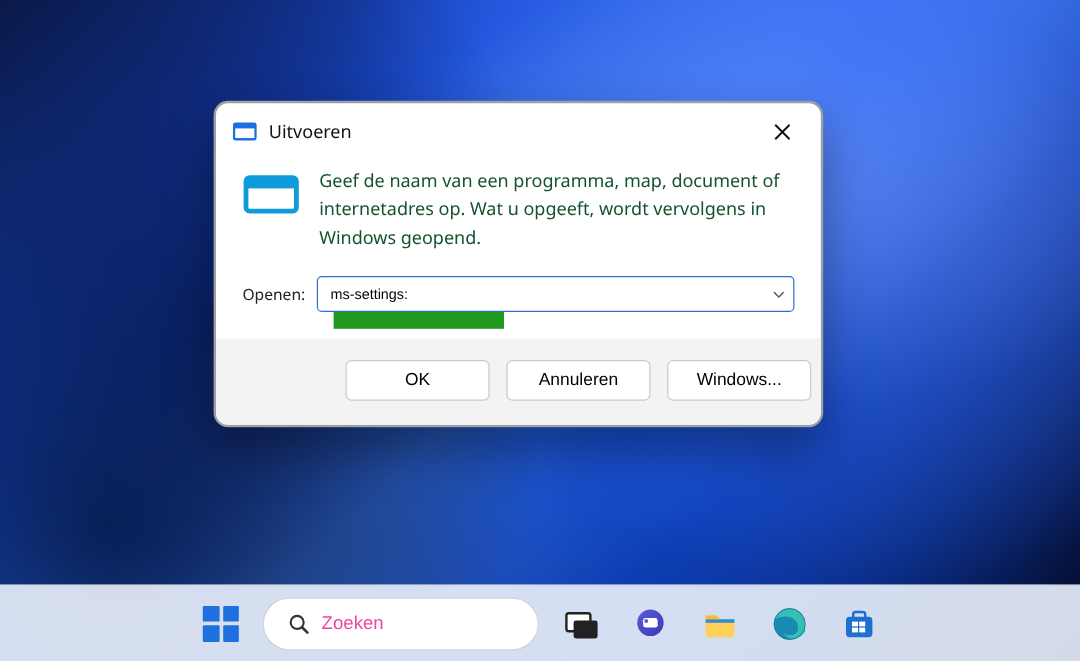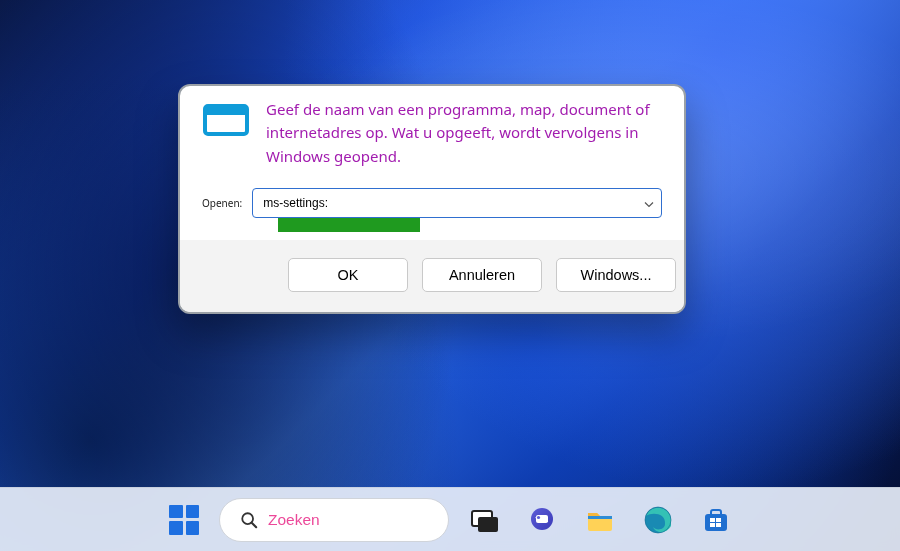--- a/index.html
+++ b/index.html
@@ -47,27 +47,27 @@
     width: 36px; height: 28px;
     display:flex; align-items:center; justify-content:center;
     font-size: 18px; border:none; background:transparent; cursor:pointer;
   }
 
   .body {
     padding: 12px 22px 8px 22px;
   }
   .info-row { display:flex; gap:16px; align-items:flex-start; }
   .run-icon-large { flex:0 0 48px; height:40px; margin-top:2px; display:flex; align-items:center; justify-content:center; }
-  .desc { font-size: 15px; line-height: 1.55; color:#a21caf; }
+  .desc { font-size: 15px; line-height: 1.55; color:#14532d; }
 
   .open-row {
     display:flex; align-items:center; gap:10px;
     margin-top: 20px;
   }
-  .open-label { font-size:10px; color:#222; }
+  .open-label { font-size:13px; color:#222; }
   .combo {
     flex:1; position:relative;
   }
   .combo input {
     width:100%; height:30px;
     border:1px solid #2f6fd0;
     border-radius:4px;
     padding: 2px 30px 2px 10px;
     font-size:12px;
     outline:none;
@@ -138,20 +138,35 @@
   .start-logo span { background:#1e6fe0; border-radius:1px; }
 
   .tb-icon { width:32px; height:32px; }
 </style>
 </head>
 <body>
 
 <div class="desktop"></div>
 
 <div class="dialog">
+  <div class="titlebar">
+    <span class="titlebar-icon">
+      <svg viewBox="0 0 20 20" width="20" height="20">
+        <rect x="1" y="3" width="18" height="13" rx="1.5" fill="#fff" stroke="#1e6fe0" stroke-width="2"></rect>
+        <rect x="1" y="3" width="18" height="4" fill="#1e6fe0"></rect>
+      </svg>
+    </span>
+    <span class="titlebar-title">Uitvoeren</span>
+    <button class="close" aria-label="close">
+      <svg viewBox="0 0 14 14" width="14" height="14">
+        <line x1="1" y1="1" x2="13" y2="13" stroke="#111" stroke-width="1.6"></line>
+        <line x1="13" y1="1" x2="1" y2="13" stroke="#111" stroke-width="1.6"></line>
+      </svg>
+    </button>
+  </div>
 
   <div class="body">
     <div class="info-row">
       <span class="run-icon-large">
         <svg viewBox="0 0 48 40" width="48" height="40">
           <rect x="3" y="6" width="42" height="28" rx="3" fill="#fff" stroke="#0f9bd8" stroke-width="4"></rect>
           <rect x="3" y="6" width="42" height="9" fill="#0f9bd8"></rect>
         </svg>
       </span>
       <p class="desc">Geef de naam van een programma, map, document of internetadres op. Wat u opgeeft, wordt vervolgens in Windows geopend.</p>

